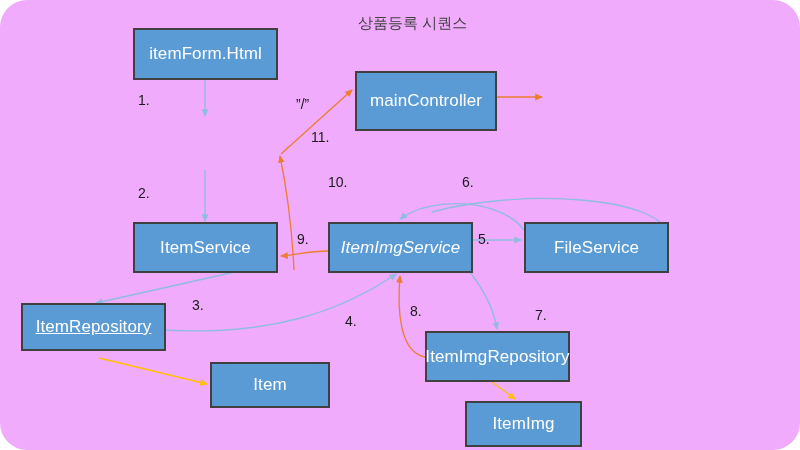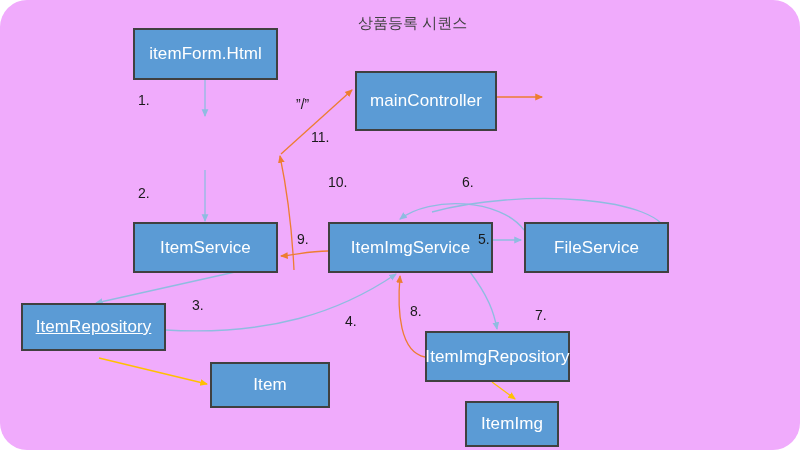--- a/index.html
+++ b/index.html
@@ -115,27 +115,27 @@
 
   <div class="node" style="left:133px; top:28px; width:145px; height:52px;">itemForm.Html</div>
 
 
   <div class="node" style="left:133px; top:222px; width:145px; height:51px;">ItemService</div>
 
   <div class="node" style="left:21px; top:303px; width:145px; height:48px;text-decoration:underline;">ItemRepository</div>
 
   <div class="node" style="left:210px; top:362px; width:120px; height:46px;">Item</div>
 
-  <div class="node" style="left:328px; top:222px; width:165px; height:51px;">ItemImgService</div>
+  <div class="node" style="left:328px; top:222px; width:145px; height:51px;font-style:italic;">ItemImgService</div>
 
   <div class="node" style="left:524px; top:222px; width:145px; height:51px;">FileService</div>
 
   <div class="node" style="left:425px; top:331px; width:145px; height:51px;">ItemImgRepository</div>
 
-  <div class="node" style="left:465px; top:401px; width:94px; height:46px;">ItemImg</div>
+  <div class="node" style="left:465px; top:401px; width:117px; height:46px;">ItemImg</div>
 
   <div class="node" style="left:355px; top:71px; width:142px; height:60px;">mainController</div>
 
 
   <div class="step-label" style="left:138px; top:92px;">1.</div>
 
   <div class="step-label" style="left:138px; top:185px;">2.</div>
 
   <div class="step-label" style="left:192px; top:297px;">3.</div>
 

